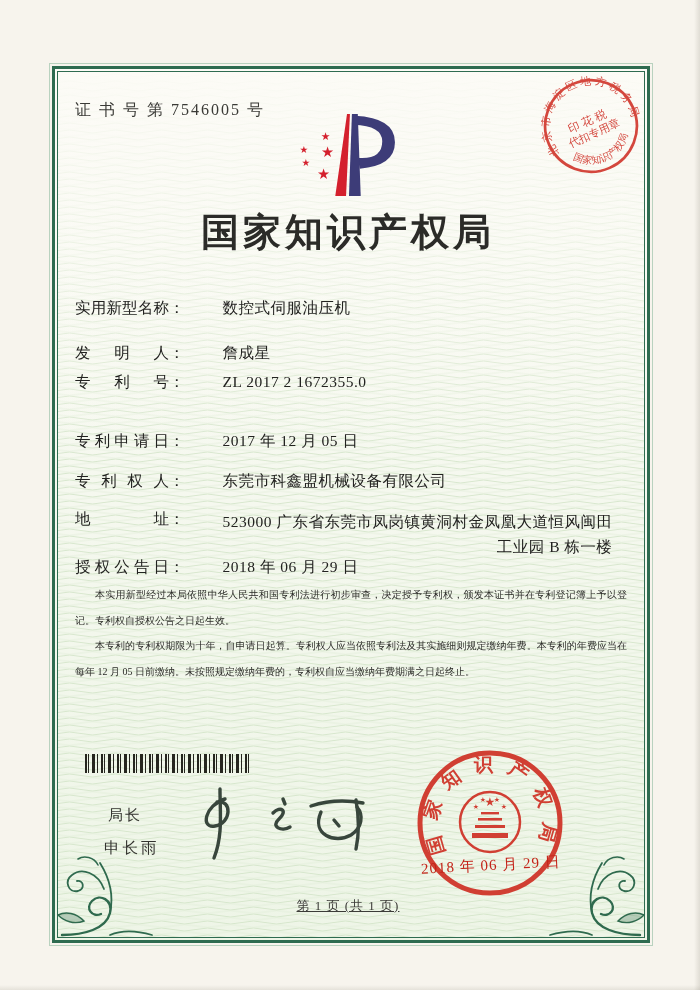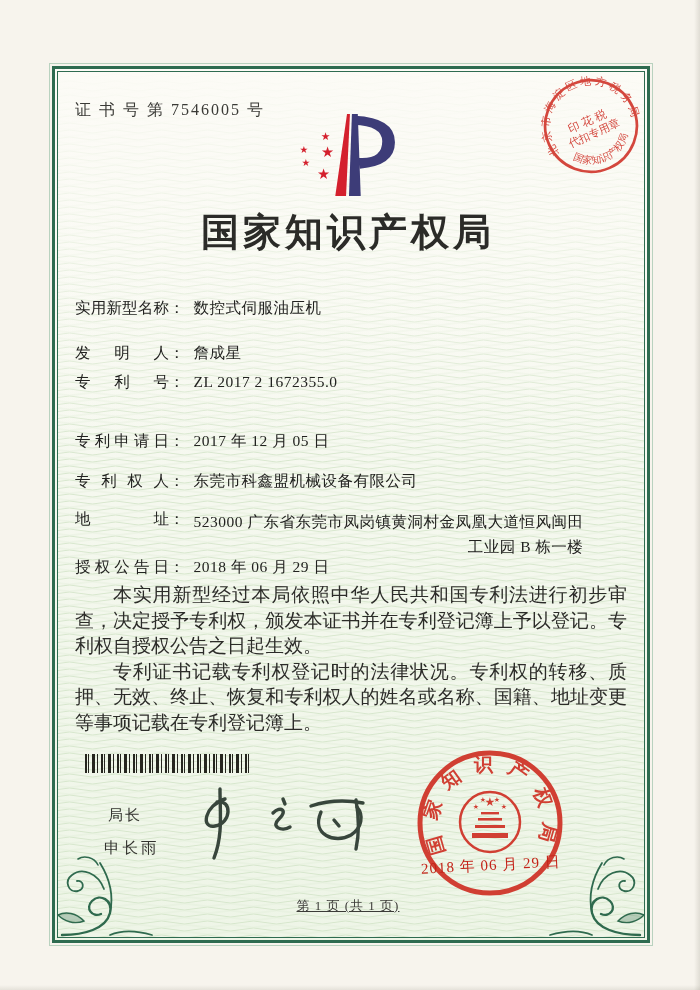--- a/index.html
+++ b/index.html
@@ -23,25 +23,25 @@
 
   
   .abs{position:absolute;}
   .cert-no{left:75px;top:100px;font-size:16px;letter-spacing:2px;color:#3a3a36;}
   .title{left:52px;top:207px;width:592px;text-align:center;font-size:38px;font-weight:700;letter-spacing:4px;color:#2b2b28;}
 
   .row{position:absolute;left:75px;width:556px;font-size:15.5px;line-height:20px;color:#222220;}
   .lbl{display:inline-block;width:94px;text-align:justify;text-align-last:justify;text-justify:inter-character;vertical-align:top;}
   .lbl2{display:inline-block;width:86px;text-align:justify;text-align-last:justify;text-justify:inter-character;vertical-align:top;}
   .colon{margin-right:9px;}
-  .val{letter-spacing:.5px;}
+  .val{letter-spacing:.5px;margin-left:29px;}
   .val-block{display:inline-block;vertical-align:top;line-height:25px;text-align:right;}
   .grant2{position:absolute;left:288px;top:0;}
 
-  .paras{left:75px;top:582px;width:552px;font-size:19px;line-height:25.5px;text-align:justify;color:#2c2c29;}
+  .paras{left:75px;top:582px;width:552px;font-size:10px;line-height:25.5px;text-align:justify;color:#2c2c29;}
   .paras p{margin:0;text-indent:2em;}
 
   .barcode{left:85px;top:754px;width:164px;height:19px;
     background:repeating-linear-gradient(90deg,#26261f 0 2px,transparent 2px 3px,#26261f 3px 4px,transparent 4px 7px,#26261f 7px 10px,transparent 10px 12px,#26261f 12px 13px,transparent 13px 16px);
   }
 
   .director-title{left:108px;top:806px;font-size:15px;letter-spacing:2px;color:#33332f;font-family:Liberation Serif, serif;}
   .director-name{left:104px;top:838px;font-size:15.5px;letter-spacing:3px;color:#33332f;}
   .signature{left:185px;top:783px;}
 
@@ -138,21 +138,21 @@
 </div>
 <div class="row" style="top:509px">
   <span class="lbl">地址</span><span class="colon">：</span><span class="val val-block"><span>523000 广东省东莞市凤岗镇黄洞村金凤凰大道恒风闽田</span><br><span>工业园 B 栋一楼</span></span>
 </div>
 <div class="row" style="top:557px">
   <span class="lbl">授权公告日</span><span class="colon">：</span><span class="val">2018 年 06 月 29 日</span>
 </div>
 
 <div class="abs paras">
   <p>本实用新型经过本局依照中华人民共和国专利法进行初步审查，决定授予专利权，颁发本证书并在专利登记簿上予以登记。专利权自授权公告之日起生效。</p>
-  <p>专利证书记载专利权登记时的法律状况。专利权的转移、质押、无效、终止、恢复和专利权人的姓名或名称、国籍、地址变更等事项记载在专利登记簿上。</p>
+  <p>本专利的专利权期限为十年，自申请日起算。专利权人应当依照专利法及其实施细则规定缴纳年费。本专利的年费应当在每年 12 月 05 日前缴纳。未按照规定缴纳年费的，专利权自应当缴纳年费期满之日起终止。</p>
 </div>
 
 <div class="abs barcode"></div>
 
 <div class="abs director-title">局长</div>
 <div class="abs director-name">申长雨</div>
 
 <svg class="abs signature" width="200" height="80" viewBox="0 0 200 80">
   <g fill="none" stroke="#38463c" stroke-width="3.4" stroke-linecap="round">
     <path d="M40 16 C 20 22, 15 46, 30 43 C 47 40, 47 16, 32 19"></path>

